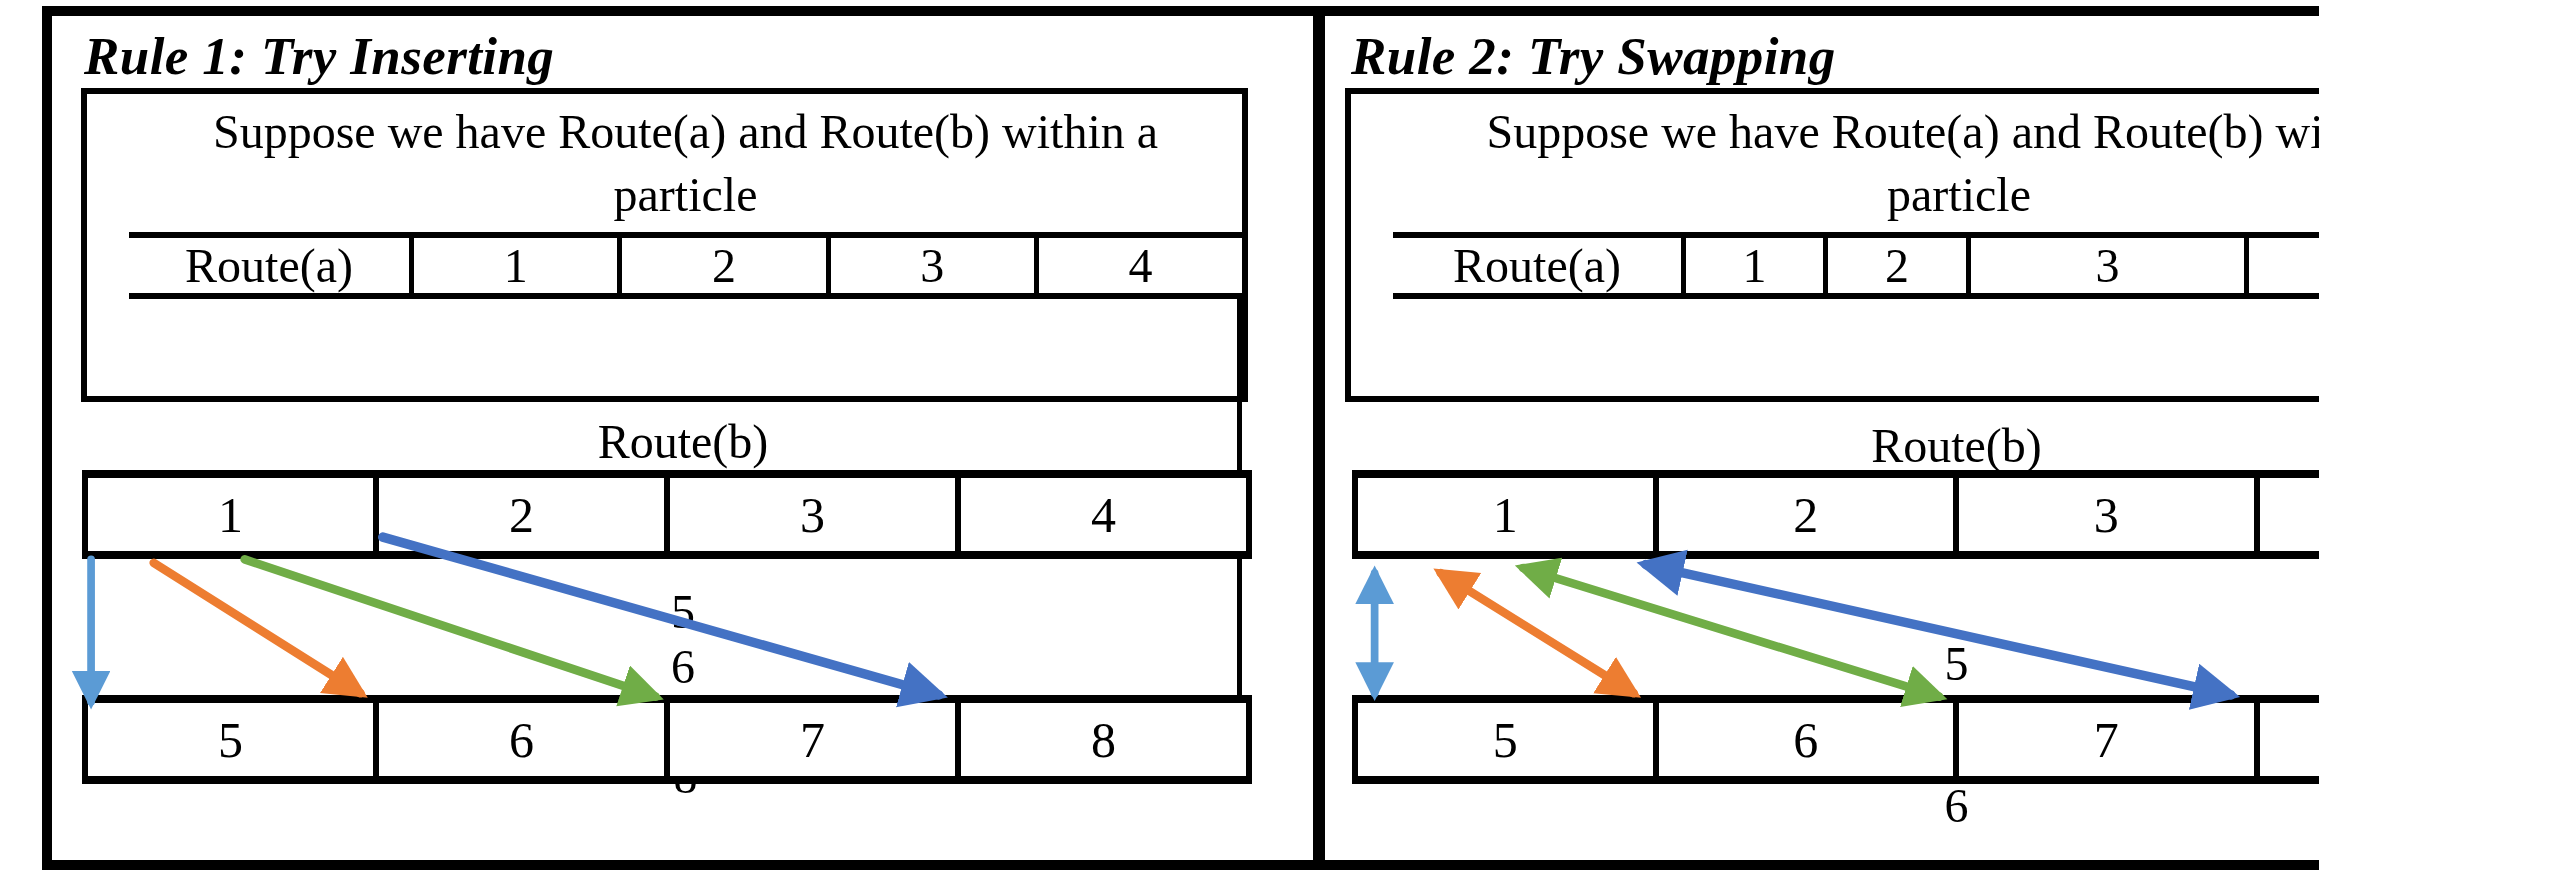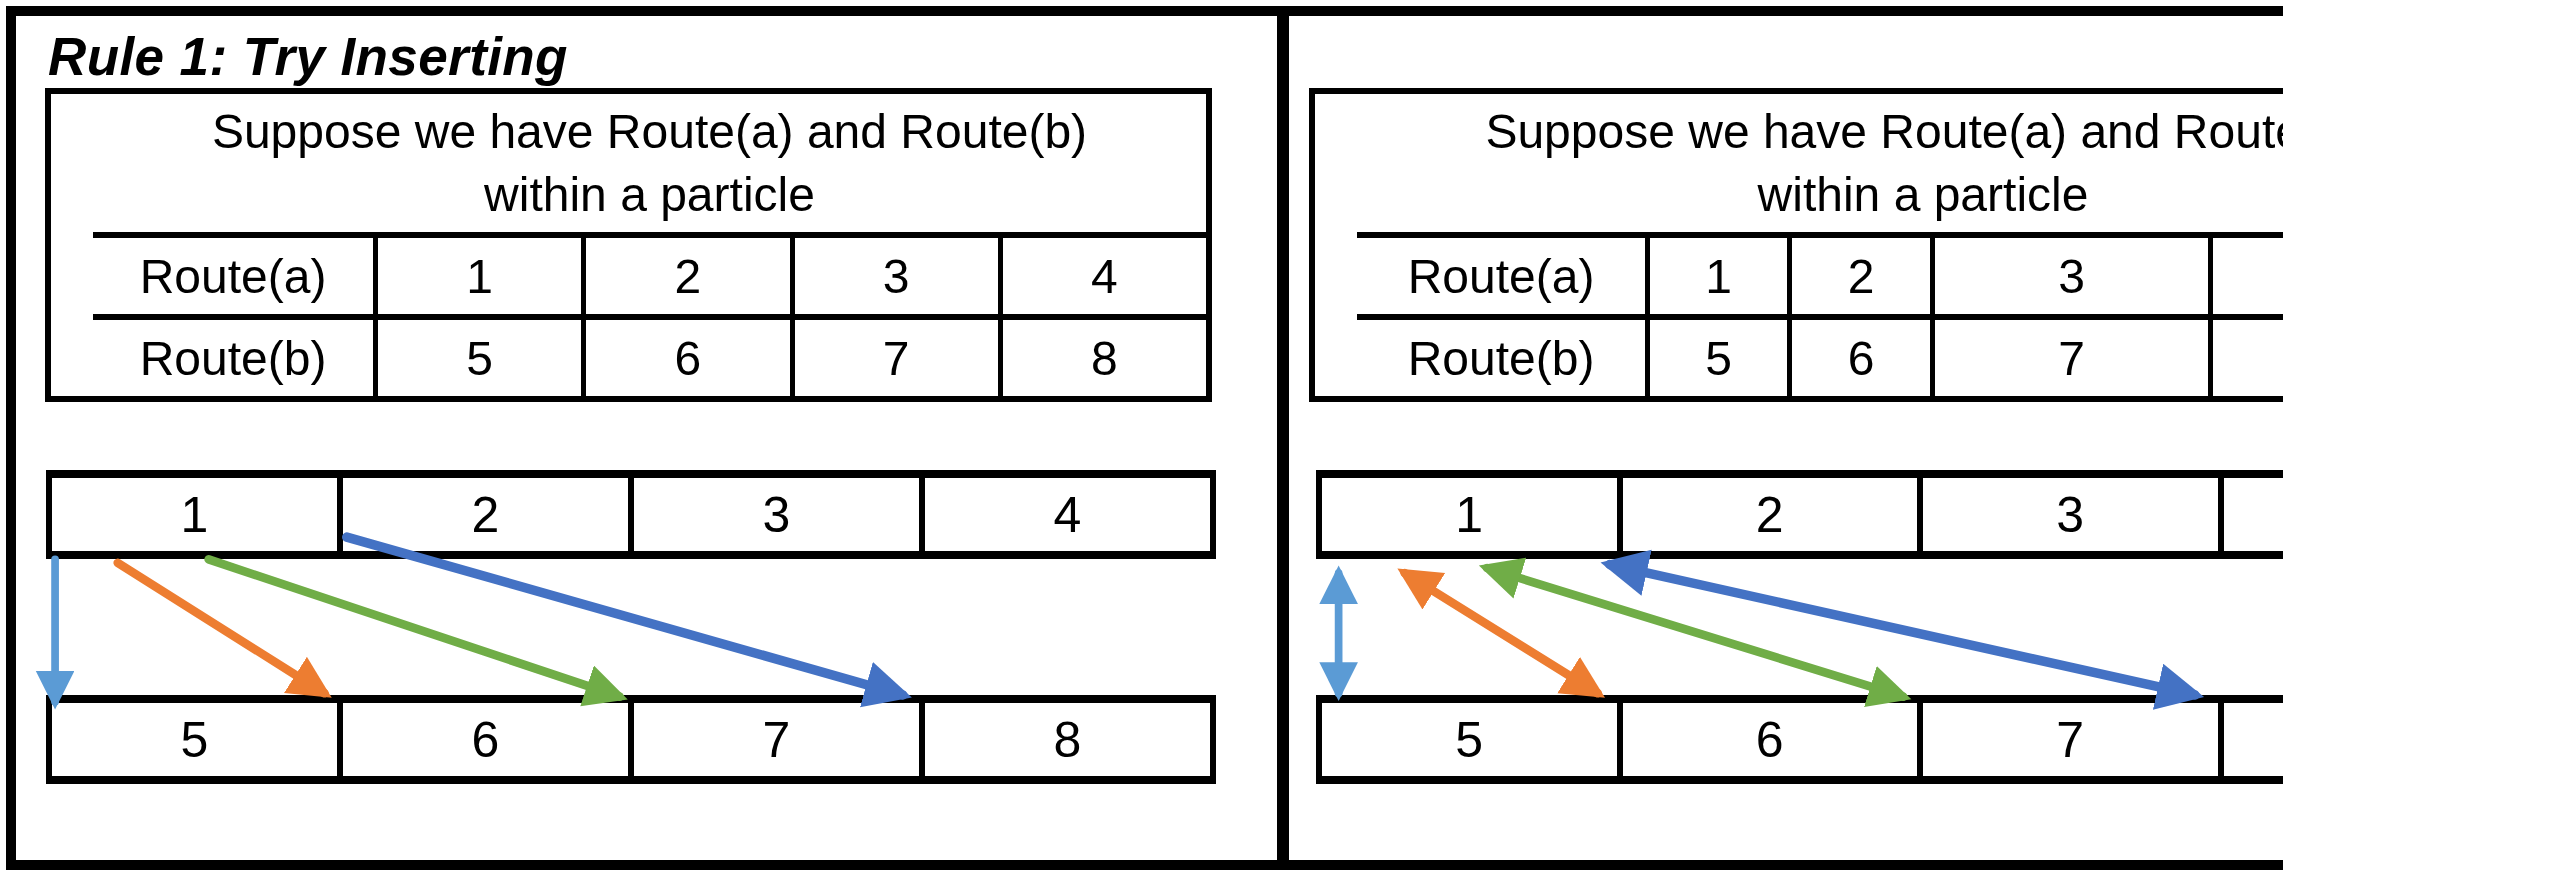--- a/index.html
+++ b/index.html
@@ -1,22 +1,23 @@
 <!DOCTYPE html>
 <html style="font-size:13.7px"><head>
 <meta charset="utf-8">
 <style>
   html, body { margin:0; padding:0; background:#ffffff; }
   .canvas {
     position:relative;
     width:2283px; height:876px;
     background:#ffffff;
     color:#000;
-    font-family:Liberation Sans, sans-serif;
+    font-family:Liberation Serif, serif;
     overflow:hidden;
+    margin-left:36px;
   }
   .frame {
     position:absolute; left:6px; top:6px; width:2564px; height:864px;
     border:10.3px solid #000; box-sizing:border-box;
   }
   .divider {
     position:absolute; left:1277px; top:7.7px; width:12px; height:861px;
     background:#000;
   }
   .panel { position:absolute; inset:0; }
@@ -40,21 +41,21 @@
     flex:0 0 144px;
     border-bottom:6px solid #000; box-sizing:border-box;
     display:flex; align-items:center; justify-content:center;
     text-align:center; font-size:48px; line-height:1.32;
     padding:0 82px;
   }
   .tbl-row {
     flex:1; display:flex; box-sizing:border-box;
     border-bottom:6px solid #000;
   }
-  .tbl-row:last-child { border-bottom:none; }
+  .tbl-row:last-child { border-bottom:none;flex-direction:column; }
   .cell {
     display:flex; align-items:center; justify-content:center;
     font-size:48px; box-sizing:border-box;
     border-right:5.1px solid #000;
   }
   .cell:last-child { border-right:none; }
   .tbl-left  .c-label { flex:0 0 285px; }
   .tbl-left  .c-data  { flex:1; }
   .tbl-right .c-label { flex:0 0 293px; }
   .tbl-right .c-1     { flex:0 0 142px; }
@@ -120,20 +121,21 @@
     </div>
     <div class="bar bar-bot-left">
       <div class="bcell">5</div>
       <div class="bcell">6</div>
       <div class="bcell">7</div>
       <div class="bcell">8</div>
     </div>
   </section>
 
   <section class="panel">
+    <h2 class="title t-right">Rule 2: Try Swapping</h2>
 
     <div class="tbl tbl-right">
       <div class="tbl-header">Suppose we have Route(a) and Route(b) within a particle</div>
       <div class="tbl-row">
         <div class="cell c-label">Route(a)</div>
         <div class="cell c-1">1</div>
         <div class="cell c-2">2</div>
         <div class="cell c-3">3</div>
         <div class="cell c-4">4</div>
       </div>

